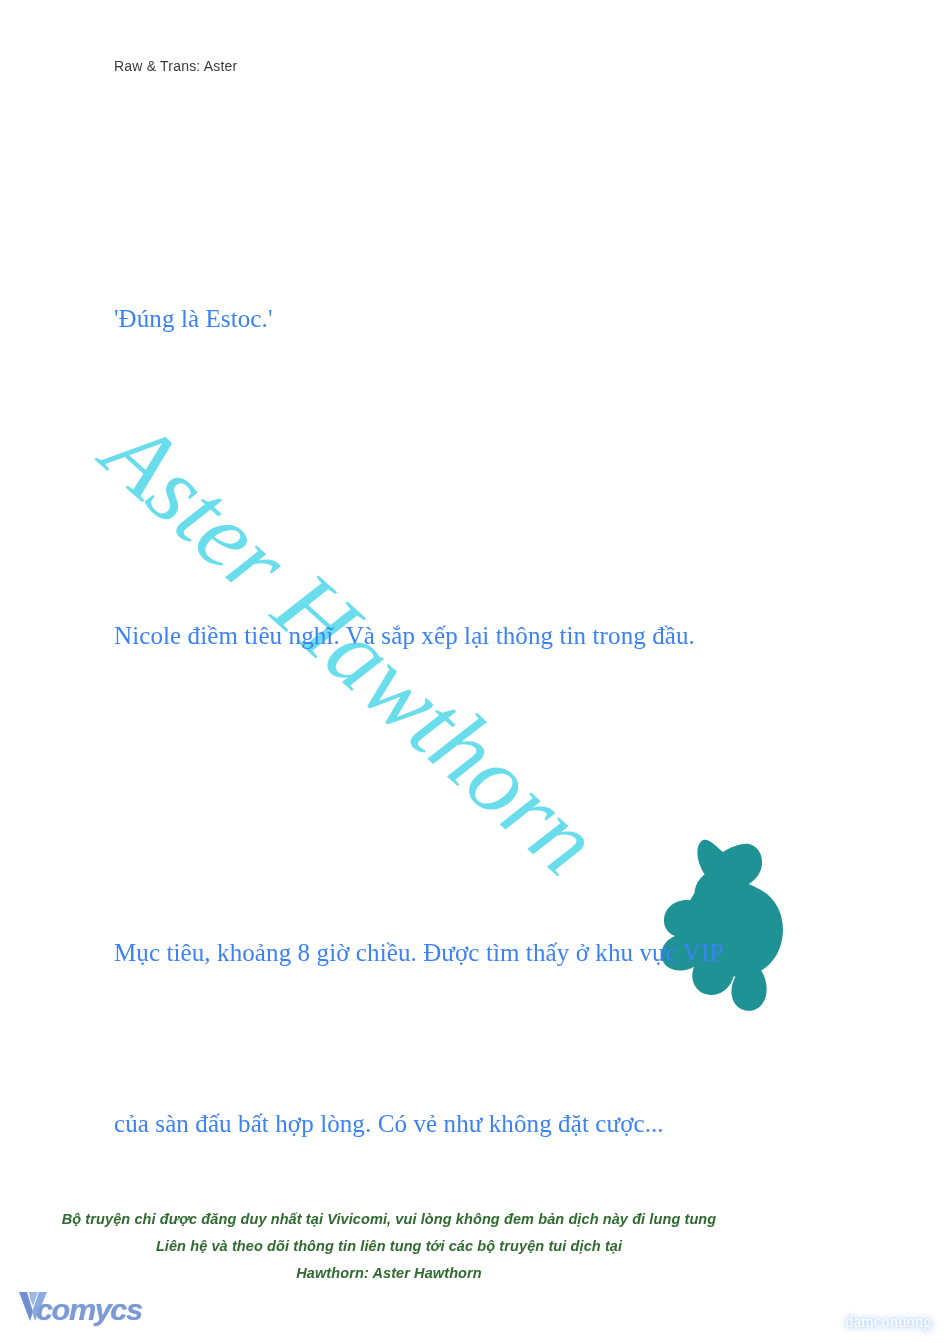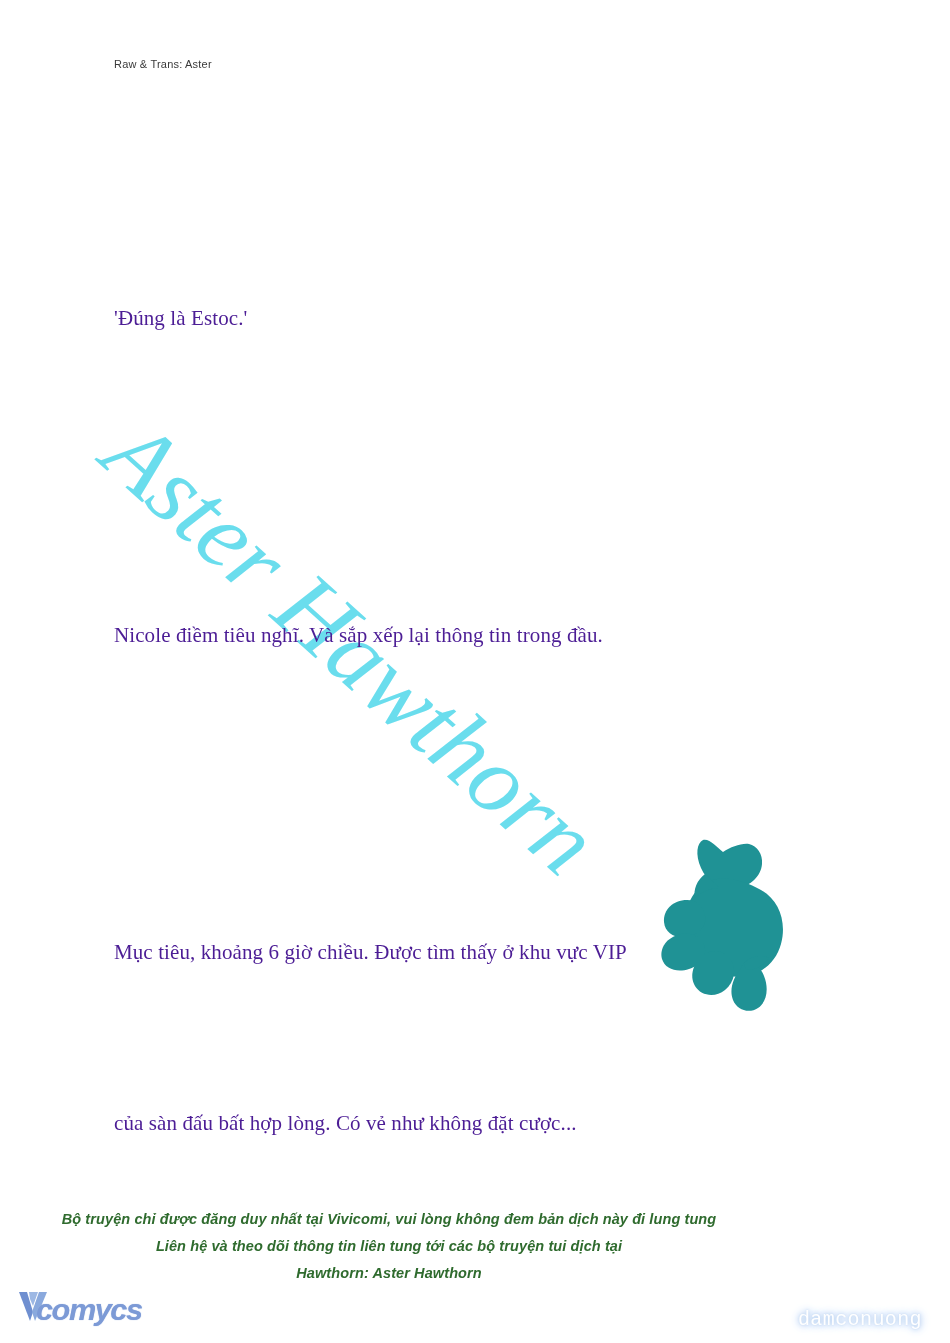--- a/index.html
+++ b/index.html
@@ -21,38 +21,38 @@
     inset: 0;
     background: #ffffff;
   }
 
   
   .credit-header {
     position: absolute;
     left: 114px;
     top: 58px;
     font-family: "Liberation Sans", "DejaVu Sans", sans-serif;
-    font-size: 11px;
+    font-size: 14px;
     color: #3a3a3a;
     letter-spacing: 0.2px;
     white-space: nowrap;
   }
 
   
   .body-copy {
     position: absolute;
     left: 114px;
     top: 176px;
     width: 760px;
     z-index: 3;
   }
   .para {
-    font-size: 21px;
+    font-size: 25px;
     line-height: 57px;
-    color: #4c1d95;
+    color: #3b82f6;
     margin: 0 0 32px 0;
     letter-spacing: 0.1px;
     white-space: pre-wrap;
   }
   .para:last-child { margin-bottom: 0; }
   .para .ln { display: block; }
 
   
   #watermark {
     position: absolute;
@@ -143,24 +143,24 @@
   }
   #vcomycs-logo .vc-v {
     position: absolute;
     left: 0px;
     top: 2px;
     width: 30px;
     height: 34px;
   }
   .damconuong-mark {
     position: absolute;
-    right: 28px;
+    right: 18px;
     bottom: 12px;
-    font-family: Liberation Mono, monospace;
-    font-size: 20px;
+    font-family: Liberation Serif, serif;
+    font-size: 16px;
     letter-spacing: 0.4px;
     color: #ffffff;
     text-shadow:
       0 0 2px #c9dcf5,
       0 0 5px #b9d2f2,
       0 0 9px #aecaf0,
       0 0 14px #cfe0f7;
   }
 </style>
 </head>
@@ -212,21 +212,21 @@
 
     <p class="para">
       <span class="ln">'Đúng là Estoc.'</span>
     </p>
 
     <p class="para">
       <span class="ln">Nicole điềm tiêu nghĩ. Và sắp xếp lại thông tin trong đầu.</span>
     </p>
 
     <p class="para">
-      <span class="ln">Mục tiêu, khoảng 6 giờ chiều. Được tìm thấy ở khu vực VIP</span>
+      <span class="ln">Mục tiêu, khoảng 8 giờ chiều. Được tìm thấy ở khu vực VIP</span>
       <span class="ln">của sàn đấu bất hợp lòng. Có vẻ như không đặt cược...</span>
     </p>
 
     <p class="para">
       
       
     </p>
 
   </div>
 

